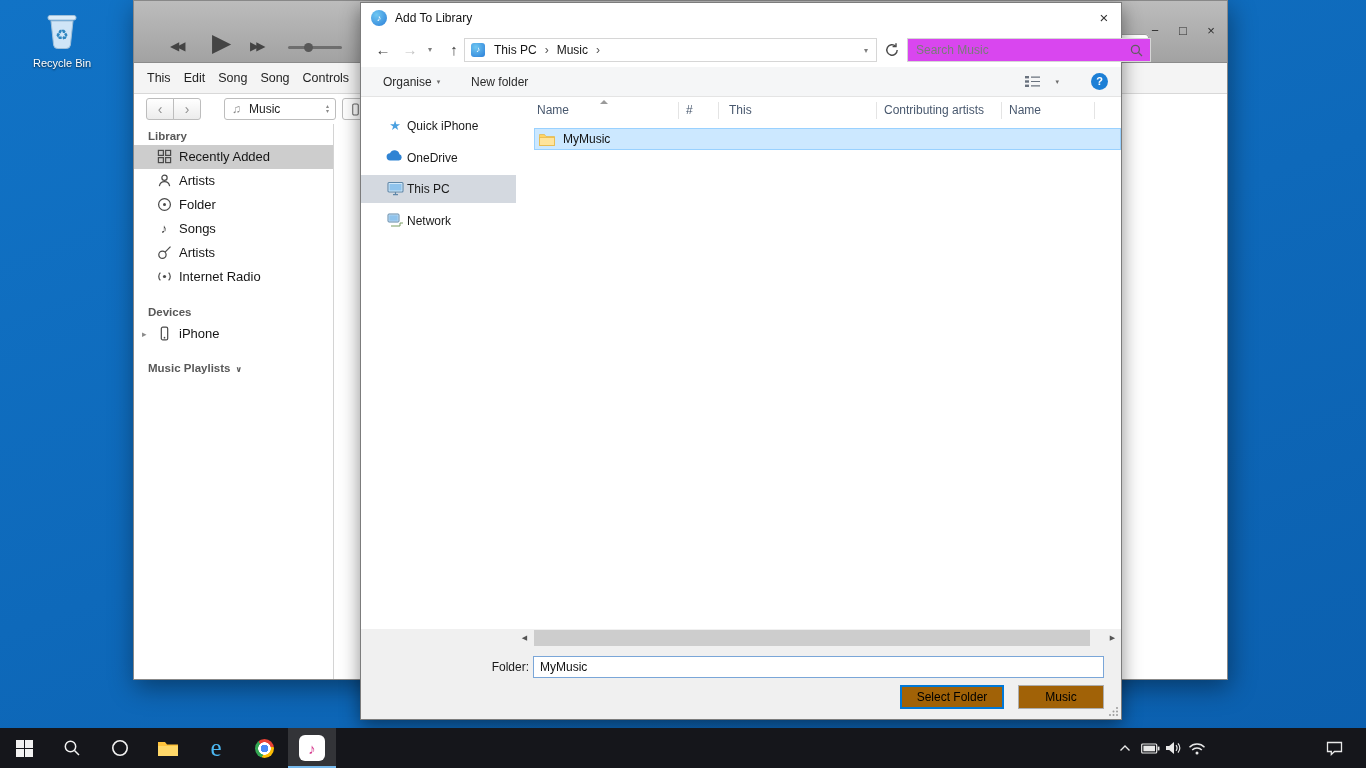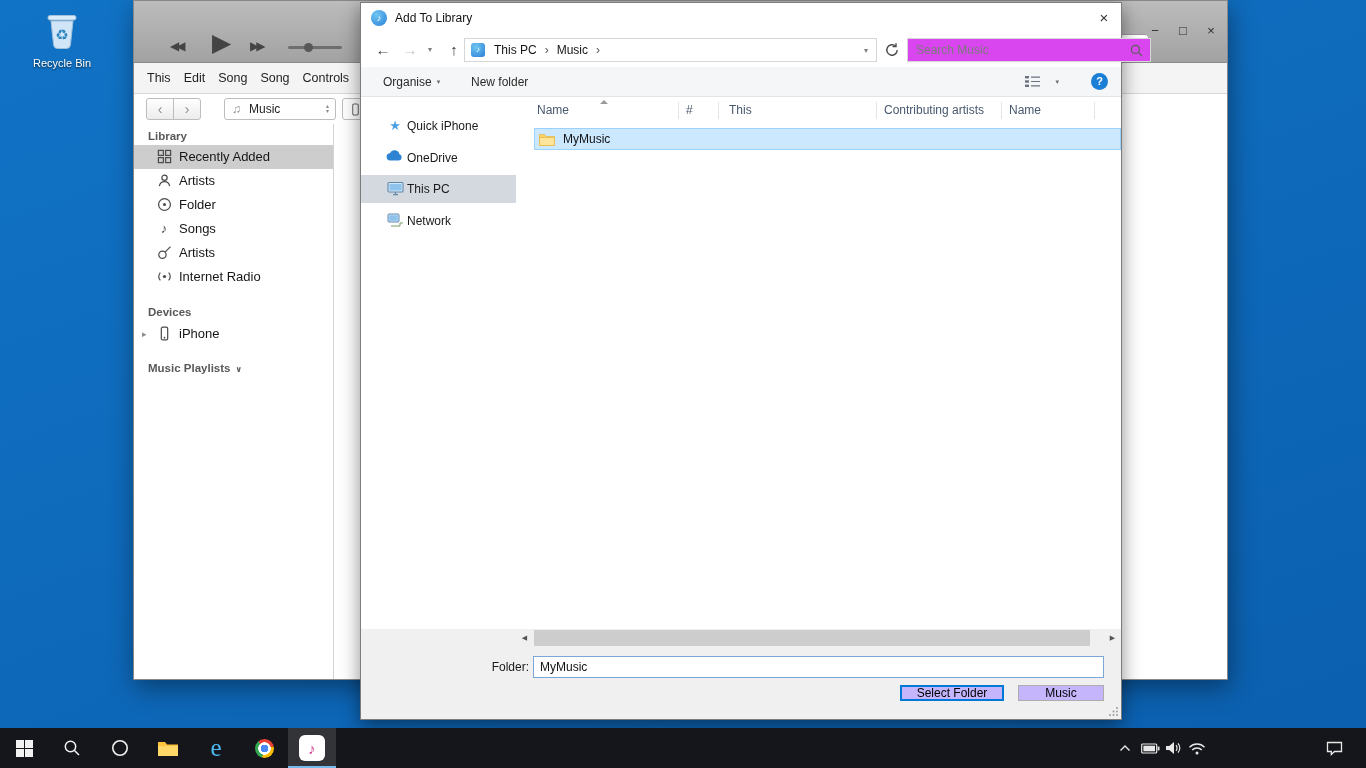--- a/index.html
+++ b/index.html
@@ -91,21 +91,21 @@
 .file-row svg{margin-left:4px}
 .file-name{margin-left:8px;font-size:12px;color:#111}
 .dlg-scroll{position:absolute;left:155px;right:0;top:626px;height:18px;background:#f0f0f0}
 .scr-btn{position:absolute;top:0;width:17px;height:18px;line-height:18px;text-align:center;font-size:7px;color:#555}
 .scr-btn.left{left:0}
 .scr-btn.right{right:0}
 .scr-thumb{position:absolute;left:18px;top:1px;width:556px;height:16px;background:#cdcdcd}
 .dlg-footer{position:absolute;left:0;right:0;top:644px;bottom:0;background:#f0f0f0}
 .folder-label{position:absolute;left:128px;top:9px;width:40px;height:22px;line-height:22px;text-align:right;font-size:12px}
 .folder-input{position:absolute;left:172px;top:9px;width:571px;height:22px;border:1px solid #7aa6d8;background:#fff;font:12px "Liberation Sans",sans-serif;padding:0 6px;color:#111}
-.btn{position:absolute;top:38px;height:16px;background:#c4b5fd;border:1px solid #adadad;font:12px "Liberation Sans",sans-serif;color:#000}
+.btn{position:absolute;top:38px;height:24px;background:#a16207;border:1px solid #adadad;font:12px "Liberation Sans",sans-serif;color:#000}
 .btn.primary{left:539px;width:104px;border:1px solid #0078d7;box-shadow:inset 0 0 0 1px #0078d7}
 .btn.cancel{left:657px;width:86px}
 .grip{position:absolute;right:2px;bottom:2px}
 
 
 .taskbar{position:absolute;left:0;top:728px;width:1366px;height:40px;background:#15161b;z-index:10;display:flex}
 .tb-btn{width:48px;height:40px;display:flex;align-items:center;justify-content:center}
 .tb-btn.active{background:rgba(255,255,255,.13);box-shadow:inset 0 -2px 0 #76b9ed}
 .ie-e{font-family:"Liberation Serif",serif;font-size:25px;color:#4cb9f3}
 .chrome-ic{width:19px;height:19px;border-radius:50%;background:radial-gradient(circle,#4a8af4 0 4px,#fff 4px 6px,rgba(0,0,0,0) 6.5px),conic-gradient(from -40deg,#ea4335 0 120deg,#fbbc05 120deg 235deg,#34a853 235deg 360deg)}

